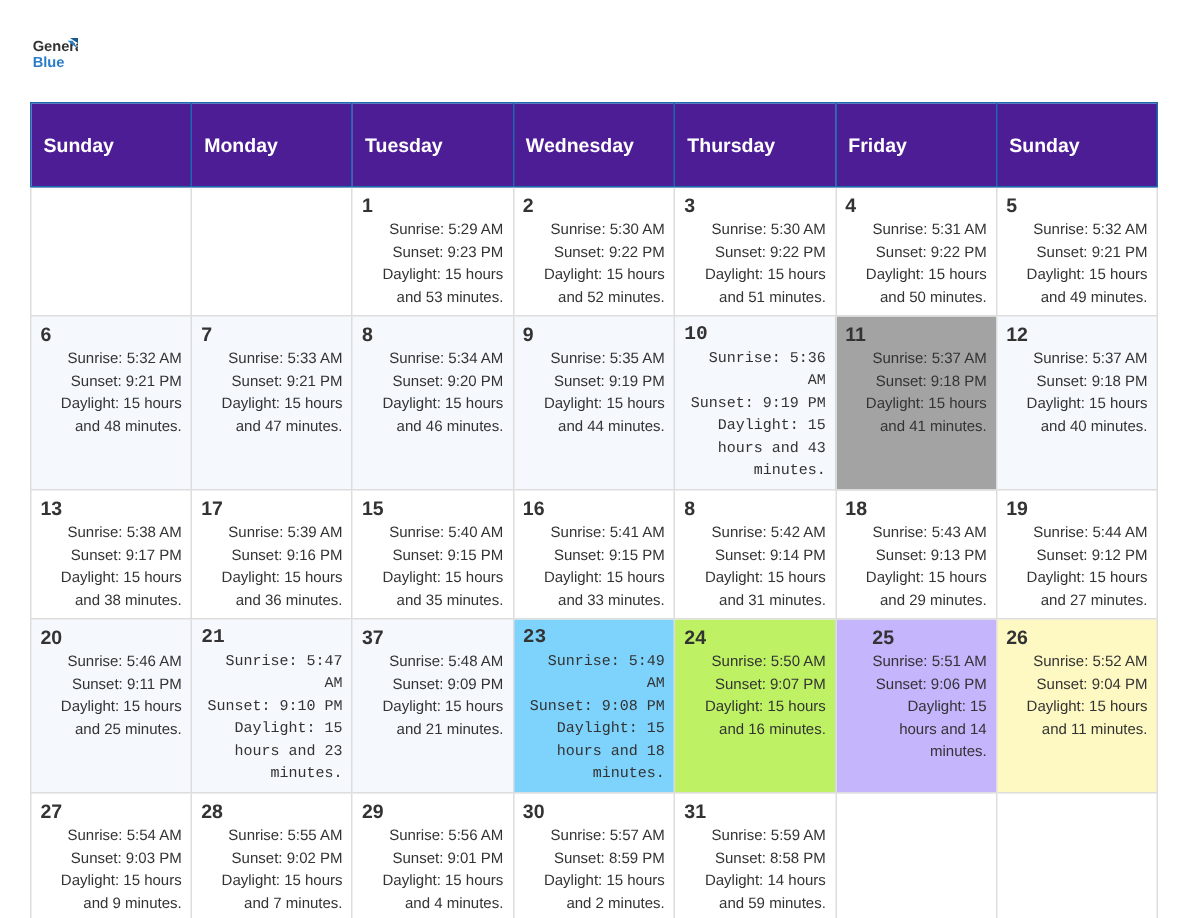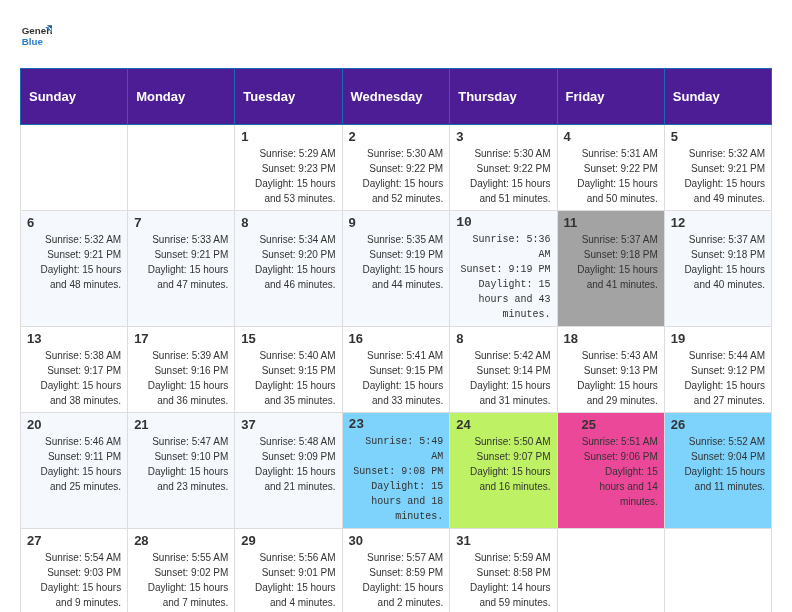--- a/index.html
+++ b/index.html
@@ -207,41 +207,41 @@
         <td>
           <span class="day-number">19</span>
           <div class="day-info">Sunrise: 5:44 AM<br>Sunset: 9:12 PM<br>Daylight: 15 hours and 27 minutes.</div>
         </td>
       </tr>
       <tr>
         <td style="background-color: rgb(245, 248, 252);">
           <span class="day-number">20</span>
           <div class="day-info">Sunrise: 5:46 AM<br>Sunset: 9:11 PM<br>Daylight: 15 hours and 25 minutes.</div>
         </td>
-        <td style="background-color: rgb(245, 248, 252);">
+        <td style="background-color: rgb(245, 248, 252); font-family: Liberation Mono, monospace;">
           <span class="day-number">21</span>
           <div class="day-info">Sunrise: 5:47 AM<br>Sunset: 9:10 PM<br>Daylight: 15 hours and 23 minutes.</div>
         </td>
         <td style="background-color: rgb(245, 248, 252);">
           <span class="day-number">37</span>
           <div class="day-info">Sunrise: 5:48 AM<br>Sunset: 9:09 PM<br>Daylight: 15 hours and 21 minutes.</div>
         </td>
         <td style="background-color: #7dd3fc; font-family: Liberation Mono, monospace;">
           <span class="day-number">23</span>
           <div class="day-info">Sunrise: 5:49 AM<br>Sunset: 9:08 PM<br>Daylight: 15 hours and 18 minutes.</div>
         </td>
         <td style="background-color: #bef264;">
           <span class="day-number">24</span>
           <div class="day-info">Sunrise: 5:50 AM<br>Sunset: 9:07 PM<br>Daylight: 15 hours and 16 minutes.</div>
         </td>
-        <td style="background-color: #ec4899; padding-left: 24px;">
+        <td style="background-color: #c4b5fd; padding-left: 24px;">
           <span class="day-number">25</span>
           <div class="day-info">Sunrise: 5:51 AM<br>Sunset: 9:06 PM<br>Daylight: 15 hours and 14 minutes.</div>
         </td>
-        <td style="background-color: #7dd3fc;">
+        <td style="background-color: #fef9c3;">
           <span class="day-number">26</span>
           <div class="day-info">Sunrise: 5:52 AM<br>Sunset: 9:04 PM<br>Daylight: 15 hours and 11 minutes.</div>
         </td>
       </tr>
       <tr>
         <td>
           <span class="day-number">27</span>
           <div class="day-info">Sunrise: 5:54 AM<br>Sunset: 9:03 PM<br>Daylight: 15 hours and 9 minutes.</div>
         </td>
         <td>

